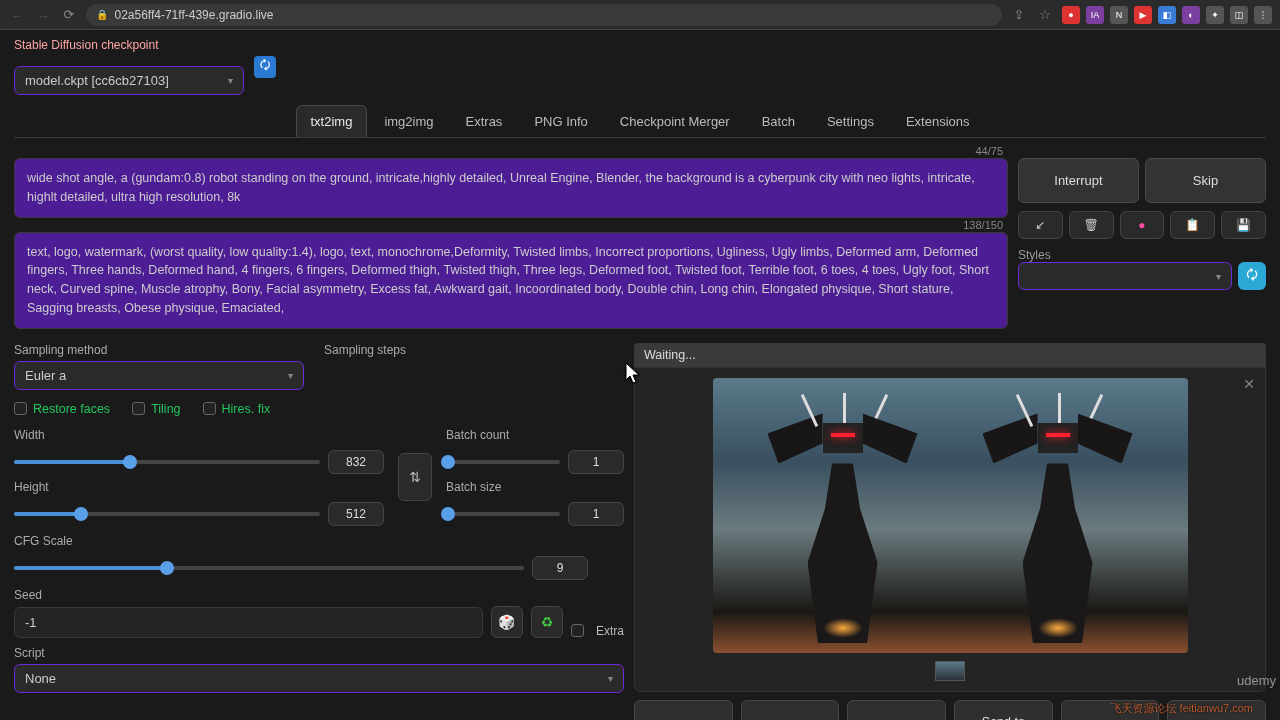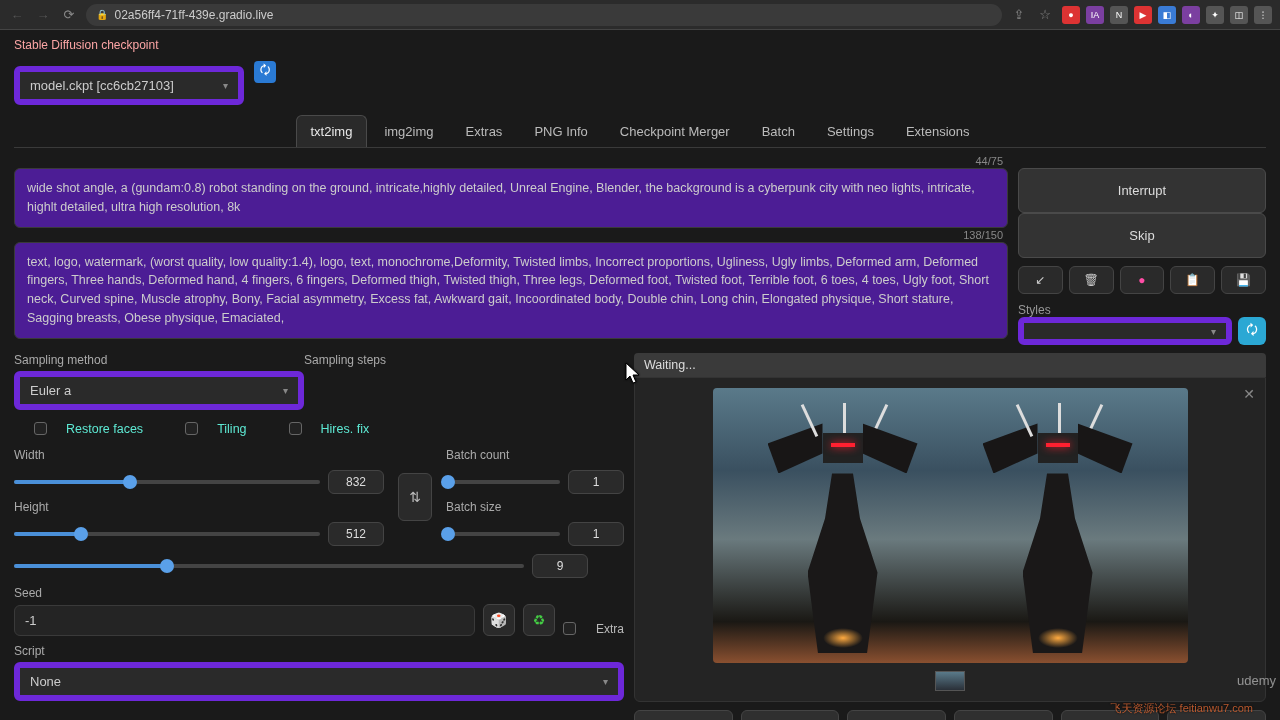--- a/index.html
+++ b/index.html
@@ -48,21 +48,21 @@
 }
 .ext-ic.red{background:#d33;}
 .ext-ic.purple{background:#7b3fa0;}
 .ext-ic.blue{background:#3a7bd5;}
 
 .app { padding: 8px 14px; }
 .ckpt-row { display: flex; align-items: center; gap: 10px; margin-bottom: 10px; }
 .ckpt-label { font-size: 12px; color: #fca5a5; display: block; margin-bottom: 14px; }
 .select {
   background: #2a2a2a;
-  border: 6px solid #6d28d9;
+  border: 1px solid #6d28d9;
   border-radius: 6px;
   padding: 6px 10px;
   display: flex;
   align-items: center;
   justify-content: space-between;
   color: #ccc;
   cursor: pointer;
 }
 .chev { color: #888; font-size: 10px; }
 .refresh-btn {
@@ -97,21 +97,21 @@
   color: #ccc;
   font-size: 12.5px;
   line-height: 1.5;
 }
 .token-count {
   position: absolute; top: -16px; right: 4px;
   font-size: 11px; color: #888;
 }
 .neg-box { min-height: 60px; }
 
-.btn-row { display: flex; gap: 0; flex-direction: column; }
+.btn-row { display: flex; gap: 6px; }
 .btn {
   flex: 1;
   background: #333;
   border: 1px solid #4a4a4a;
   border-radius: 6px;
   padding: 14px 0;
   text-align: center;
   color: #ddd;
   cursor: pointer;
 }
@@ -129,21 +129,21 @@
 .styles-row { display: flex; gap: 6px; align-items: center; }
 .styles-label{font-size:12px;color:#999;margin-bottom:2px;}
 .styles-select{flex:1;}
 .styles-apply{
   width:28px;height:28px;background:#2ba8d4;border-radius:6px;
   display:flex;align-items:center;justify-content:center;color:#fff;
 }
 
 .lower { display: flex; gap: 10px; margin-top: 6px; }
 .controls { width: 610px; display: flex; flex-direction: column; gap: 8px; }
-.ctrl-row1 { display: flex; }
+.ctrl-row1 { display: flex; gap: 20px; }
 .samp-method { width: 290px; }
 .samp-steps { flex: 1; }
 .label { font-size: 12px; color: #aaa; margin-bottom: 4px; display: block; }
 .slider-row { display: flex; align-items: center; gap: 8px; }
 .slider {
   flex: 1; height: 4px; background: #444; border-radius: 2px;
   position: relative;
 }
 .slider-fill {
   position: absolute; left: 0; top: 0; bottom: 0;
@@ -153,21 +153,21 @@
   position: absolute; top: -5px;
   width: 14px; height: 14px; background: #5aa0e9;
   border-radius: 50%; transform: translateX(-50%);
 }
 .num-box {
   width: 58px; background: #2a2a2a; border: 1px solid #444;
   border-radius: 6px; padding: 4px 8px; text-align: center;
   color: #ddd; font-size: 12px;
 }
 .checks { display: flex; gap: 22px; margin: 4px 0; }
-.check { display: flex; align-items: center; gap: 19px; color: #5eead4; font-size: 12.5px; cursor: pointer; margin-left: 20px; }
+.check { display: flex; align-items: center; gap: 6px; color: #22c55e; font-size: 12.5px; cursor: pointer; }
 .cbox { width: 13px; height: 13px; border: 1px solid #666; border-radius: 3px; background: #222; }
 .dim-grid { display: flex; gap: 12px; }
 .dim-left { width: 370px; display: flex; flex-direction: column; gap: 6px; }
 .swap-col { width: 38px; display: flex; align-items: center; justify-content: center; }
 .swap-btn {
   width: 34px;height:48px;background:#2a2a2a;border:1px solid #444;border-radius:6px;
   display:flex;align-items:center;justify-content:center;color:#bbb;font-size:14px;
 }
 .batch-col { flex: 1; display: flex; flex-direction: column; gap: 6px; }
 .dim-item { display: flex; flex-direction: column; gap: 4px; }
@@ -176,21 +176,21 @@
 .seed-input {
   flex: 1; background: #242424; border: 1px solid #3a3a3a;
   border-radius: 6px; padding: 7px 10px; color: #ccc;
 }
 .seed-btn {
   width: 32px; height: 32px; background: #2a2a2a; border: 1px solid #444;
   border-radius: 6px; display:flex;align-items:center;justify-content:center;
   color:#bbb;font-size:14px;
 }
 .seed-btn.green{color:#4c4;}
-.extra-check { display:flex;align-items:center;gap:20px;font-size:12px;color:#bbb; }
+.extra-check { display:flex;align-items:center;gap:12px;font-size:12px;color:#bbb; }
 
 .output { flex: 1; display: flex; flex-direction: column; gap: 8px; }
 .waiting {
   background: #3a3a3a; border-radius: 4px 4px 0 0;
   padding: 5px 10px; font-size: 12.5px; color: #ddd;
 }
 .image-area {
   position: relative;
   background: #242424; border: 1px solid #333; border-radius: 0 0 6px 6px;
   height: 325px; display: flex; flex-direction: column; align-items: center; padding: 10px;
@@ -417,20 +417,21 @@
                 <div class="slider-fill" style="width:2%"></div>
                 <div class="slider-thumb" style="left:2%"></div>
               </div>
               <div class="num-box">1</div>
             </div>
           </div>
         </div>
       </div>
 
       <div class="dim-item">
+        <span class="label">CFG Scale</span>
         <div class="slider-row">
           <div class="slider" style="max-width:510px">
             <div class="slider-fill" style="width:30%"></div>
             <div class="slider-thumb" style="left:30%"></div>
           </div>
           <div class="num-box">9</div>
         </div>
       </div>
 
       <div>

